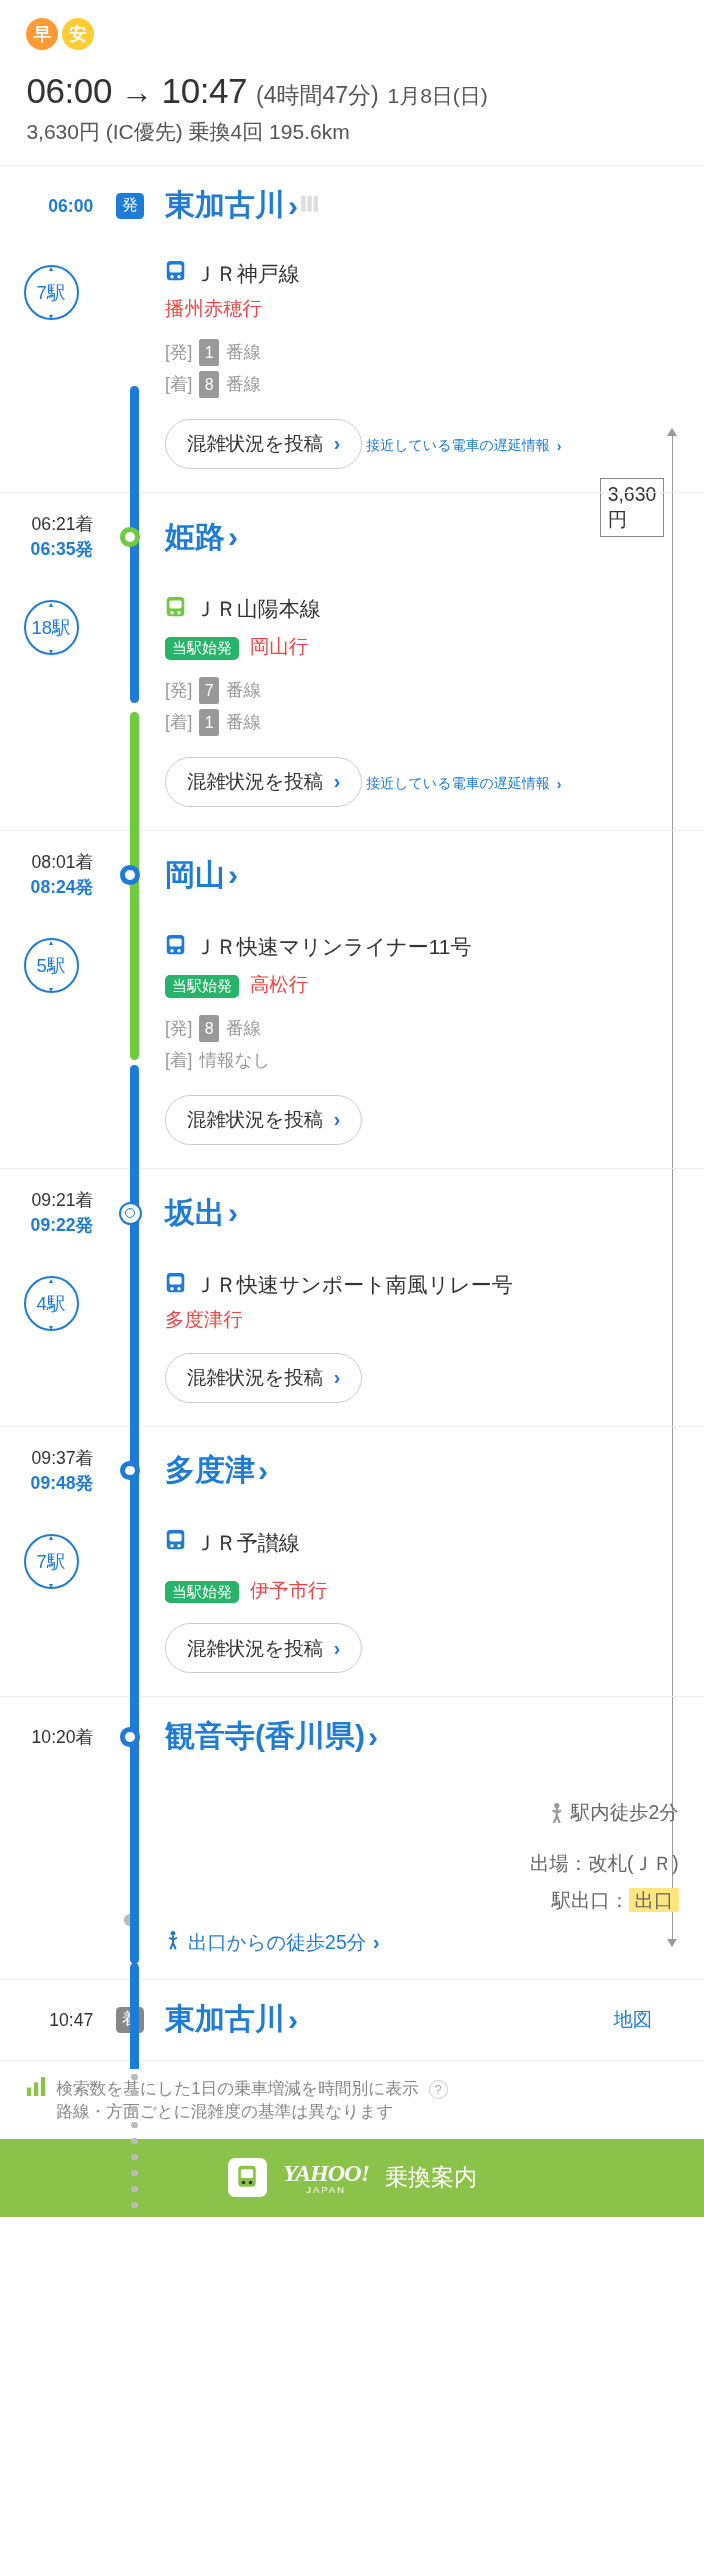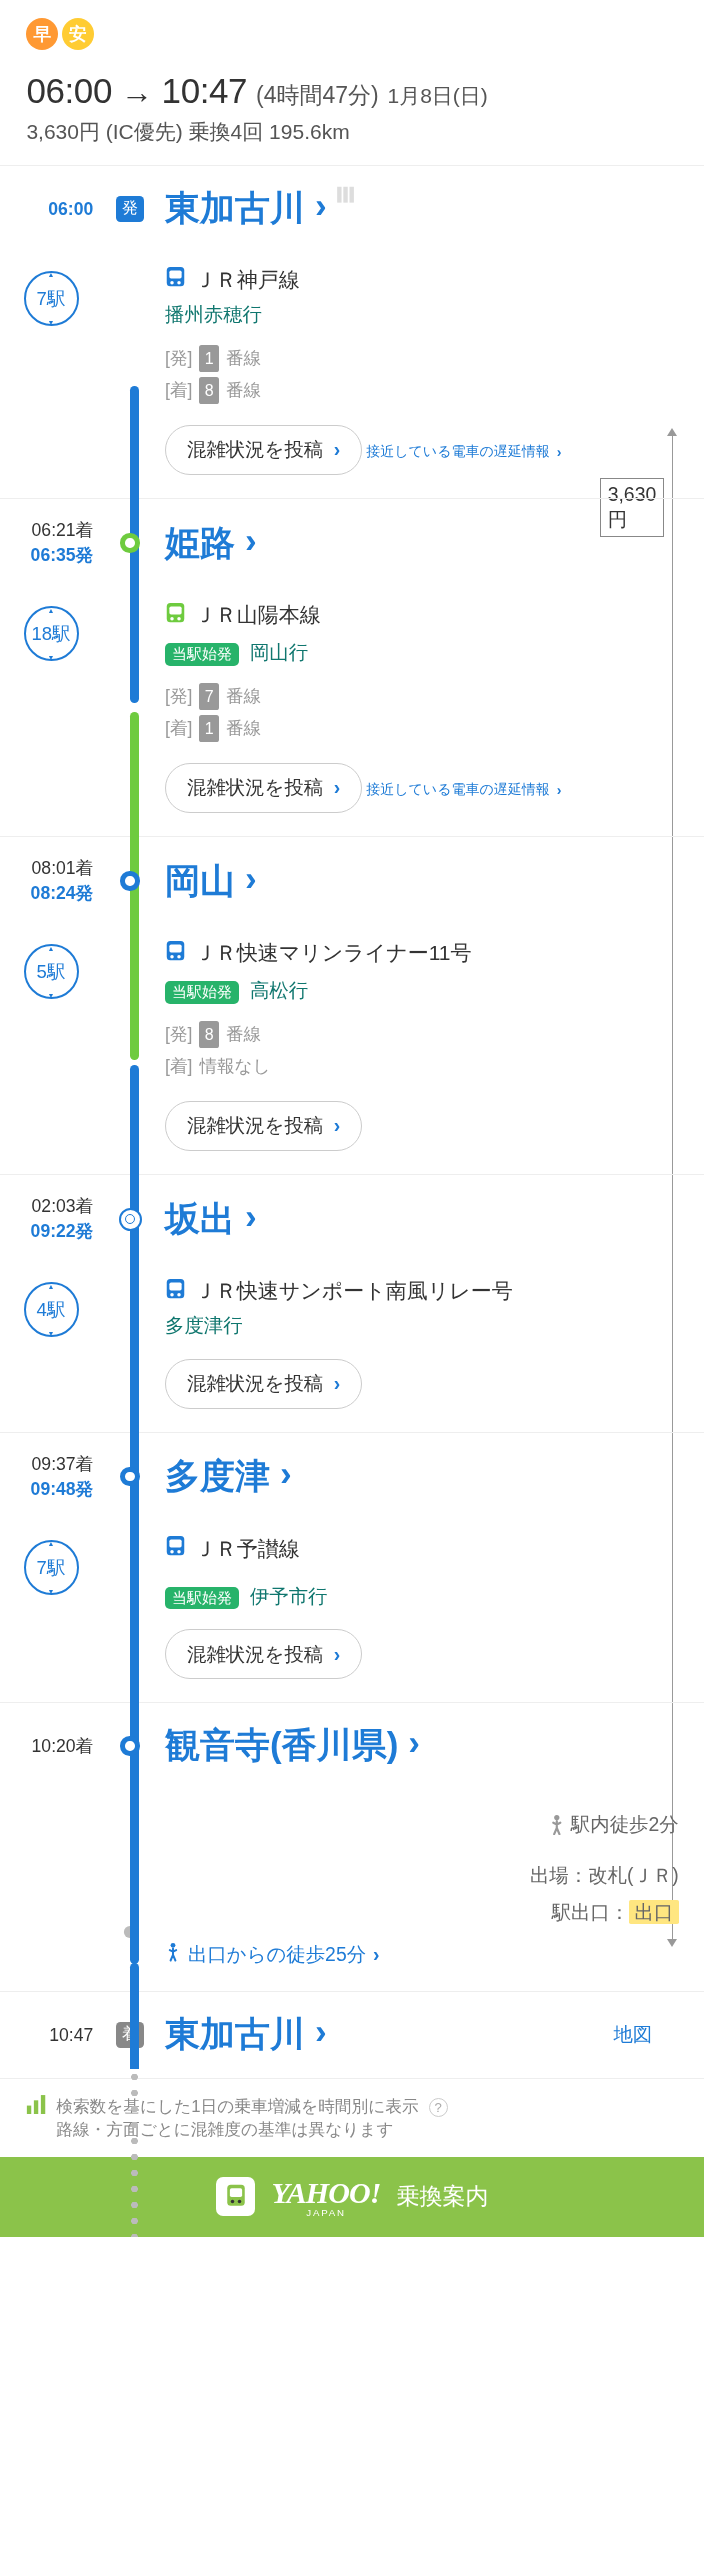--- a/index.html
+++ b/index.html
@@ -32,36 +32,36 @@
   .seg-head.first { border-top: none; }
   .seg-time { width: 102px; text-align: right; font-size: 17.6px; color: #333; padding-right: 8.8px; line-height: 1.4; }
   .seg-time .t-blue { color: #1e7bd6; font-weight: 600; }
   .seg-node { width: 56px; display: flex; justify-content: center; align-items: center; position: relative; }
   .dep-pill { background: #1e7bd6; color: #fff; font-size: 16px; padding: 2.6px 6.2px; border-radius: 4.4px; }
   .arr-pill { background: #888; color: #fff; font-size: 16px; padding: 2.6px 6.2px; border-radius: 4.4px; }
   .node-dot { width: 19.4px; height: 19.4px; border-radius: 50%; background: #fff; border: 5.3px solid #1e7bd6; z-index: 2; }
   .node-dot.green { border-color: #6ecb3f; }
   .node-ring { width: 23px; height: 23px; border-radius: 50%; background: #fff; border: 2.6px solid #1e7bd6; z-index: 2; display:flex;align-items:center;justify-content:center;}
   .node-ring::after{content:'';width:8.8px;height:8.8px;border:1.8px solid #1e7bd6;border-radius:50%;}
-  .station-name { font-size: 35px; font-weight: 600; color: #1e7bd6; padding-left: 7px; display: flex; align-items: flex-start; gap: 10px; }
+  .station-name { font-size: 30px; font-weight: 600; color: #1e7bd6; padding-left: 7px; display: flex; align-items: center; gap: 3px; }
   .station-name .chev { color: #1e7bd6; }
   .barrier-icon { color: #ccc; font-size: 21px; }
   .map-link { margin-left: auto; margin-right: 26.4px; color: #1e7bd6; font-size: 19.4px; }
 
   .seg-body { display: flex; padding: 14px 26.4px 23px 0; position: relative; }
   .count-col { width: 102px; display: flex; justify-content: center; align-items: flex-start; padding-top: 5.3px; }
   .count-badge { width: 55px; height: 55px; border: 2.2px solid #1e7bd6; border-radius: 50%; display: flex; align-items: center; justify-content: center; font-size: 18.5px; color: #1e7bd6; background: #fff; position: relative; }
   .count-badge::before { content: '▲'; position: absolute; top: -1.8px; left: 50%; transform: translateX(-50%); font-size: 7px; color: #1e7bd6; }
   .count-badge::after { content: '▼'; position: absolute; bottom: -1.8px; left: 50%; transform: translateX(-50%); font-size: 7px; color: #1e7bd6; }
   .line-col { width: 56px; position: relative; }
   .detail-col { flex: 1; padding-left: 7px; }
   .line-name { display: flex; align-items: center; gap: 8.8px; font-size: 21px; color: #333; }
   .train-icon { width: 21px; height: 25px; }
   .origin-badge { display: inline-block; background: #27b36a; color: #fff; font-size: 15px; padding: 1.8px 7px; border-radius: 5px; margin-top: 7px; }
-  .dest { font-size: 19.4px; color: #0f766e; margin-top: 7px; }
+  .dest { font-size: 19.4px; color: #ef4444; margin-top: 7px; }
   .dest.inline { display: inline; margin-left: 7px; }
   .platform { font-size: 17.6px; color: #999; margin-top: 16px; line-height: 1.7; display: flex; gap: 7px; align-items: center; }
   .plat-num { background: #999; color: #fff; padding: 0 5.3px; border-radius: 2.6px; font-size: 16px; }
   .post-btn { margin-top: 19.4px; border: 1.3px solid #ccc; border-radius: 880px; padding: 10.6px 21px; font-size: 19.4px; color: #333; background: #fff; display: inline-flex; align-items: center; gap: 10.6px; cursor: pointer; }
   .post-btn .chev { color: #1e7bd6; }
   .delay-link { margin-top: 23px; font-size: 14px; color: #1e7bd6; display: inline-flex; align-items: center; gap: 7px; text-align: center; }
   .walk-info { font-size: 19.4px; color: #666; margin-top: 3.5px; line-height: 1.9; text-align: right; }
   .exit-tag { background: #ffe680; padding: 0.9px 5.3px; border-radius: 1.8px; }
   .walk-link { color: #1e7bd6; font-size: 19.4px; margin-top: 10px; display: inline-flex; align-items: center; gap: 7px; }
 
@@ -72,21 +72,21 @@
   .vl3 { top: 899px; height: 899px; background: #1e7bd6; }
   .vl4 { top: 1797px; height: 106px; background: #1e7bd6; border-radius: 4.4px 4.4px 0 0;}
   .vl5 { top: 1903px; height: 357px; width:8.8px; left:130px; background-image: radial-gradient(circle, #bbb 3.1px, transparent 3.5px); background-size: 8.8px 16px; background-repeat: repeat-y; }
 
   .note-row { padding: 16px 26.4px; font-size: 16.7px; color: #888; display: flex; align-items: flex-start; gap: 8.8px; border-top: 0.9px solid #eee; }
   .note-icon { color: #8bc34a; font-size: 19.4px; flex-shrink: 0; }
   .note-q { color: #aaa; border: 1.3px solid #ccc; border-radius: 50%; width: 19.4px; height: 19.4px; display: inline-flex; align-items: center; justify-content: center; font-size: 13.2px; margin-left: 5.3px; }
 
   .footer-banner { background: #8bc34a; color: #fff; padding: 19.4px 26.4px; display: flex; align-items: center; justify-content: center; gap: 16px; font-size: 21px; }
   .footer-icon { width: 39px; height: 39px; background: #fff; border-radius: 7px; display: flex; align-items: center; justify-content: center; }
-  .yahoo-logo { font-family: Georgia, serif; font-weight: bold; font-style: italic; font-size: 30px; letter-spacing: -0.9px; }
+  .yahoo-logo { font-family: Georgia, serif; font-weight: bold; font-style: italic; font-size: 24px; letter-spacing: -0.9px; }
   .yahoo-sub { font-size: 9.7px; letter-spacing: 1.8px; display: block; text-align: center; font-style: normal; margin-top: -3.5px; }
   .footer-text { font-size: 23px; }
 
   .chev { font-weight: bold; }
 </style>
 </head>
 <body>
 
 <div class="container">
 
@@ -266,21 +266,21 @@
           </div>
         <button class="post-btn">
             <span>混雑状況を投稿</span>
             <span class="chev">›</span>
           </button>
       </div>
     </div>
 
     <div class="seg-head">
       <div class="seg-time">
-          <div>02:03着</div>
+          <div>09:21着</div>
           <div class="t-blue">09:22発</div>
         </div>
       <div class="seg-node">
           <div class="node-ring"></div>
         </div>
       <div class="station-name">
           <span>坂出</span>
           <span class="chev">›</span>
         </div>
     </div>

